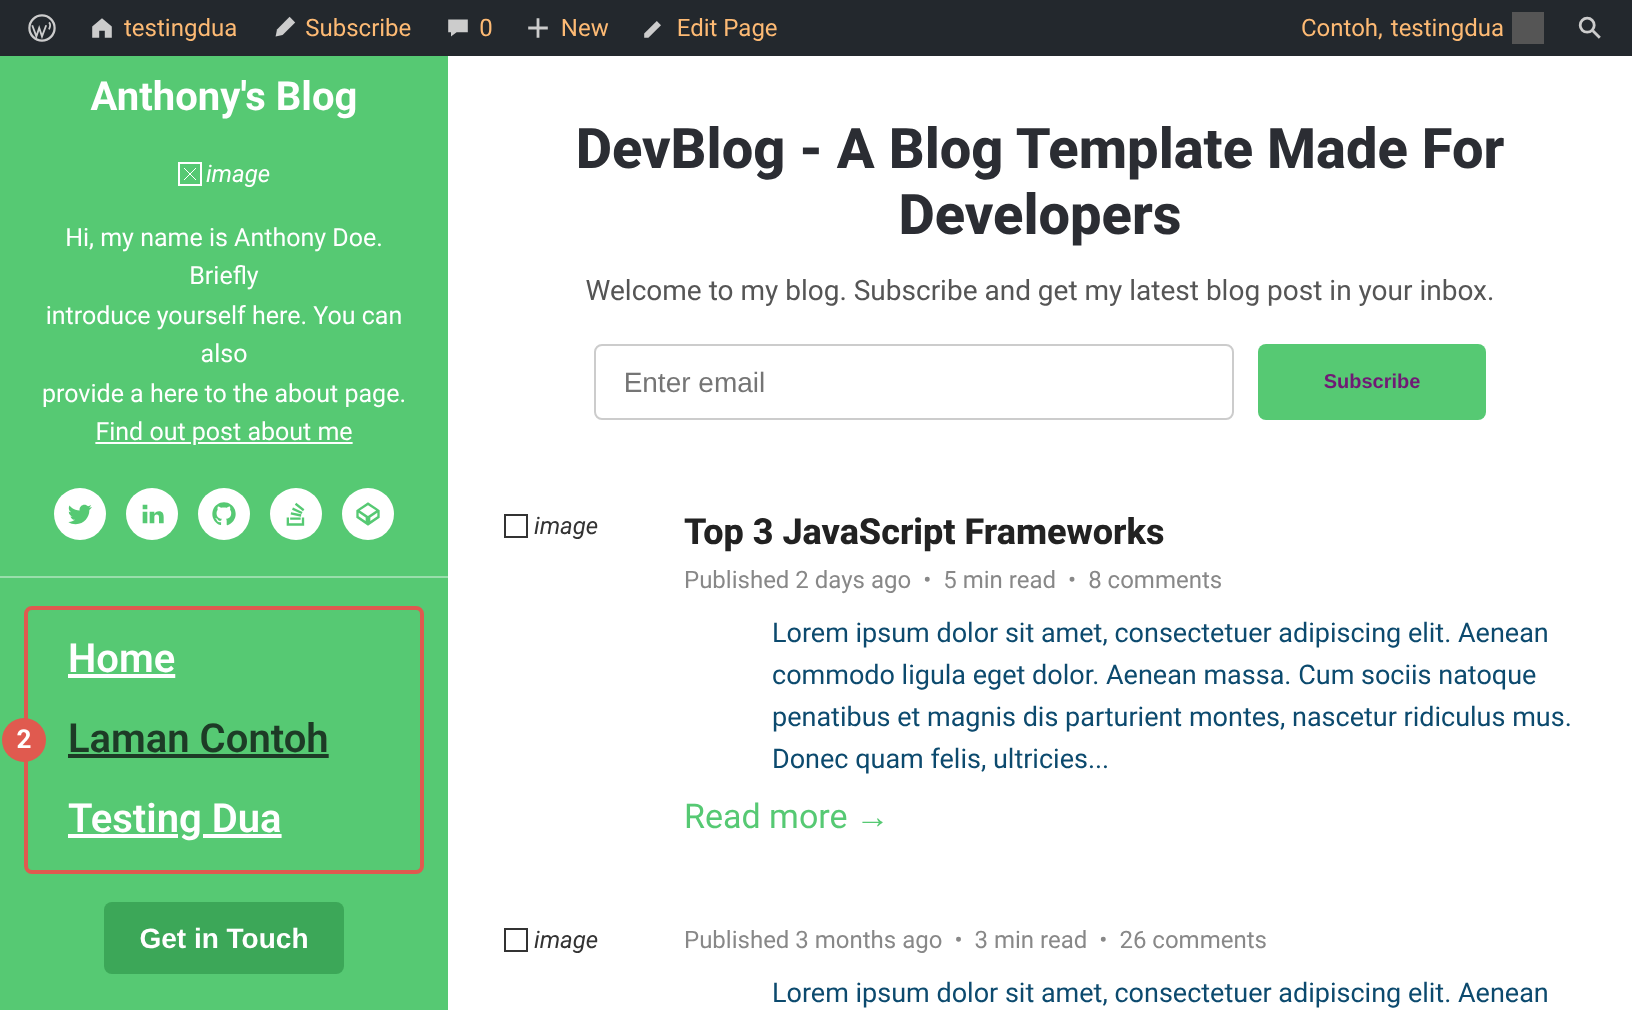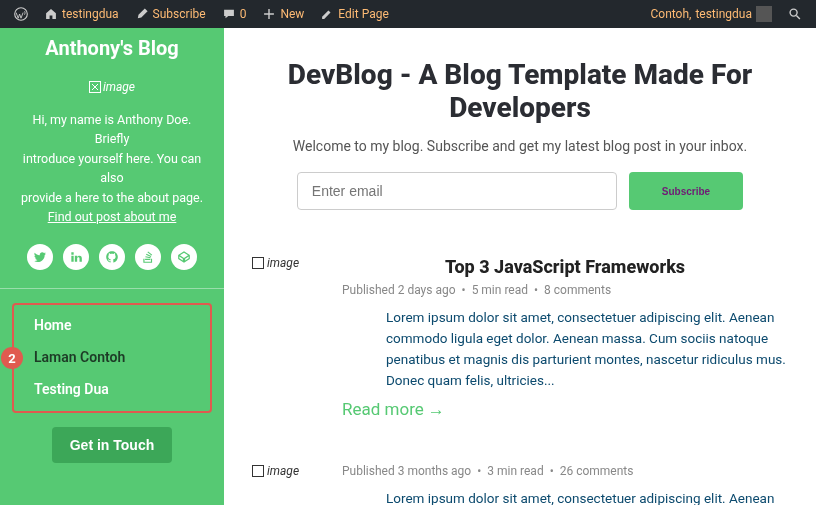--- a/index.html
+++ b/index.html
@@ -49,21 +49,21 @@
       linear-gradient(to top left, transparent 48%, #fff 49%, #fff 51%, transparent 52%);
   }
   .bio { font-size: 12.5px; line-height: 1.55; margin-bottom: 4px; }
   .bio a { color:#fff; text-decoration: underline; }
   .socials { display:flex; justify-content:center; gap:10px; margin:18px 0 18px; }
   .social { width:26px; height:26px; border-radius:50%; background:#fff; display:flex; align-items:center; justify-content:center; }
   .social svg { width:14px; height:14px; fill:#56c973; }
   .divider { height:1px; background:rgba(255,255,255,0.4); margin: 0 -14px 14px; }
 
   .nav { text-align:left; padding: 4px 0 6px; border:2px solid #e05a4f; border-radius:4px; margin: 0 -2px 14px; position:relative; }
-  .nav-item { display:block; padding:8px 20px; font-size:14px; font-weight:600; color:#fff; cursor:pointer; }
+  .nav-item { display:block; padding:8px 20px; font-size:20px; font-weight:600; color:#fff; cursor:pointer;text-decoration:underline; }
   .nav-item.active { color:#1d3b26; }
   .nav-badge {
     position:absolute; left:-13px; top:50%; transform:translateY(-50%);
     width:22px; height:22px; border-radius:50%; background:#e05a4f;
     color:#fff; font-size:13px; font-weight:700; display:flex; align-items:center; justify-content:center;
   }
 
   .get-in-touch {
     background:#3ca758; color:#fff; font-weight:700; font-size:14px;
     padding:10px 18px; border:none; border-radius:4px; cursor:pointer;
@@ -81,21 +81,21 @@
   .subscribe-btn {
     background:#56c973; color:#701a75; font-weight:700; border:none;
     padding:10px 33px; border-radius:4px; font-size:10px; cursor:pointer;
   }
 
   .post { display:flex; gap:26px; margin-bottom:44px; }
   .post-thumb { width:64px; flex-shrink:0; }
   .post-thumb .ph { font-size:12px; display:flex; align-items:center; gap:3px; color:#333; font-style:italic; }
   .post-thumb .ph .brk { width:12px; height:12px; border:1px solid #333; display:inline-block; }
   .post-body { flex:1; }
-  .post-title { font-size:18px; font-weight:800; color:#222; margin-bottom:6px;text-align:center; }
+  .post-title { font-size:18px; font-weight:800; color:#222; margin-bottom:6px; }
   .post-meta { font-size:12px; color:#888; margin-bottom:10px; display:flex; gap:6px; flex-wrap:wrap;text-align:right; }
   .post-excerpt { font-size:13.5px; color:#0c4a6e; line-height:1.55; margin-bottom:8px;margin-left:44px; }
   .read-more { font-size:17px; color:#56c973; cursor:pointer; }
   .read-more .arrow { margin-left:4px; }
 </style>
 </head>
 <body>
 
 <div class="wp-bar">
   <div class="wp-bar-left">

